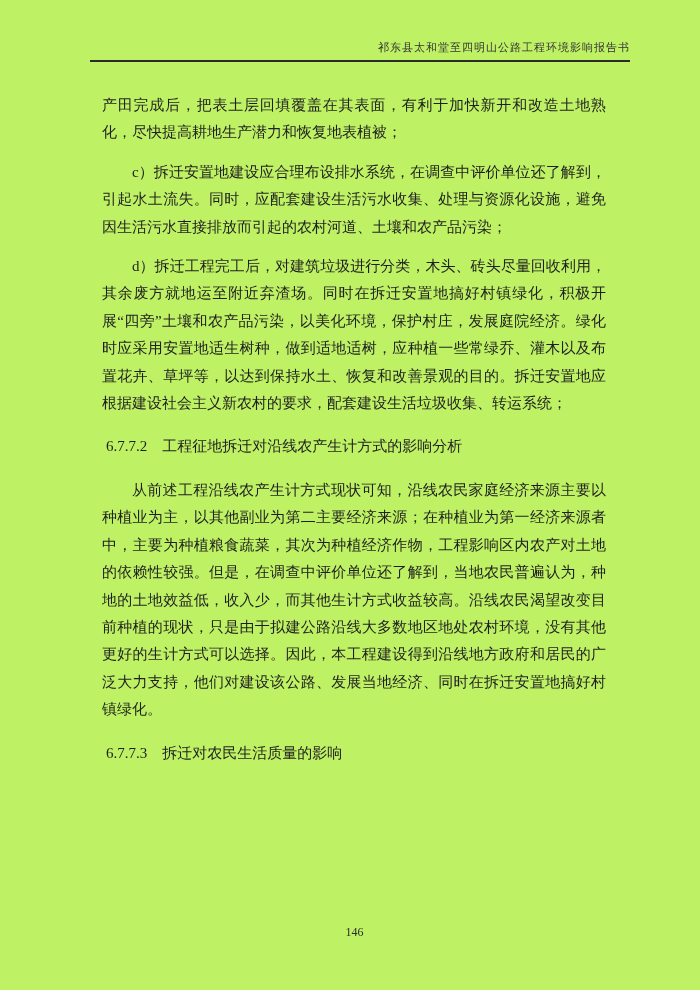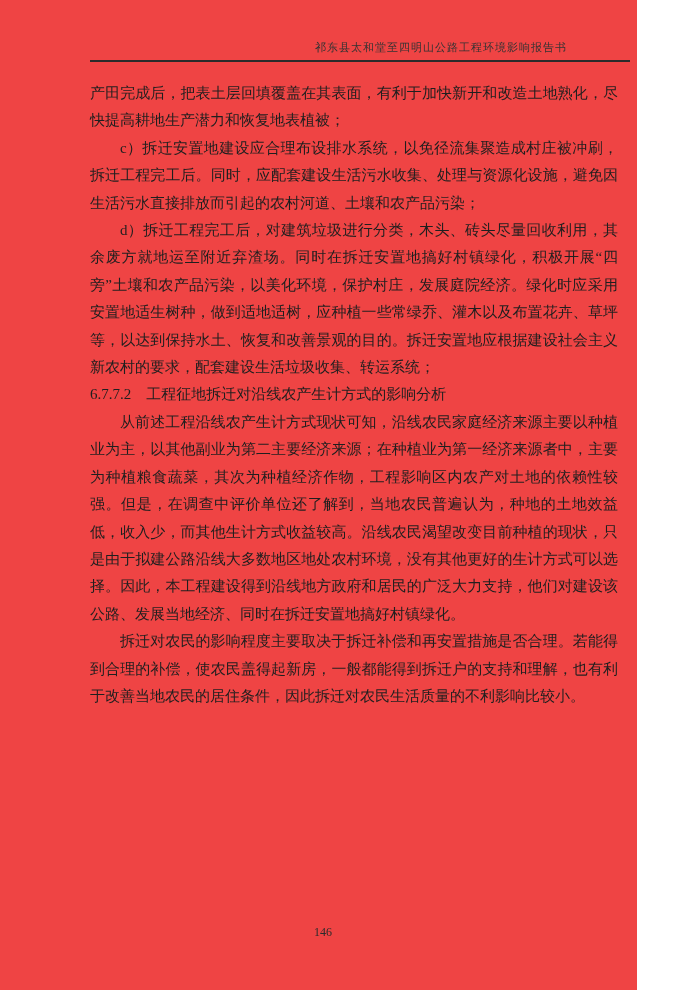--- a/index.html
+++ b/index.html
@@ -2,23 +2,23 @@
 <html><head>
 <meta charset="utf-8">
 <style>
   html, body {
     margin: 0;
     padding: 0;
     background: #ffffff;
   }
   .page {
     position: relative;
-    width: 637px;
+    width: 700px;
     height: 990px;
-    background: #ef4444;
+    background: #bef264;
     font-family: "Liberation Serif", "DejaVu Serif", serif;
     color: #1f1f1f;
     overflow: hidden;
   }
   .header {
     position: absolute;
     top: 40px;
     left: 90px;
     right: 70px;
     text-align: right;
@@ -37,28 +37,28 @@
   .body-text {
     position: absolute;
     top: 80px;
     left: 90px;
     width: 528px;
     font-size: 15px;
     line-height: 27.4px;
     text-align: justify;
   }
   .para {
-    margin: 0;
+    margin: 12px;
     text-indent: 2em;
   }
   .para.no-indent {
     text-indent: 0;
   }
   .heading {
-    margin: 0;
+    margin: 16px;
     text-indent: 0;
     font-weight: normal;
     font-size: 15px;
   }
   .page-number {
     position: absolute;
     bottom: 50px;
     left: 9px;
     right: 0;
     text-align: center;
@@ -72,30 +72,30 @@
 <div class="page">
 
   <div class="header">祁东县太和堂至四明山公路工程环境影响报告书</div>
 
   <div class="header-rule"></div>
 
   <div class="body-text">
 
     <p class="para no-indent">产田完成后，把表土层回填覆盖在其表面，有利于加快新开和改造土地熟化，尽快提高耕地生产潜力和恢复地表植被；</p>
 
-    <p class="para">c）拆迁安置地建设应合理布设排水系统，以免径流集聚造成村庄被冲刷，拆迁工程完工后。同时，应配套建设生活污水收集、处理与资源化设施，避免因生活污水直接排放而引起的农村河道、土壤和农产品污染；</p>
+    <p class="para">c）拆迁安置地建设应合理布设排水系统，在调查中评价单位还了解到，引起水土流失。同时，应配套建设生活污水收集、处理与资源化设施，避免因生活污水直接排放而引起的农村河道、土壤和农产品污染；</p>
 
     <p class="para">d）拆迁工程完工后，对建筑垃圾进行分类，木头、砖头尽量回收利用，其余废方就地运至附近弃渣场。同时在拆迁安置地搞好村镇绿化，积极开展“四旁”土壤和农产品污染，以美化环境，保护村庄，发展庭院经济。绿化时应采用安置地适生树种，做到适地适树，应种植一些常绿乔、灌木以及布置花卉、草坪等，以达到保持水土、恢复和改善景观的目的。拆迁安置地应根据建设社会主义新农村的要求，配套建设生活垃圾收集、转运系统；</p>
 
 
     <h3 class="heading">6.7.7.2　工程征地拆迁对沿线农产生计方式的影响分析</h3>
 
     <p class="para">从前述工程沿线农产生计方式现状可知，沿线农民家庭经济来源主要以种植业为主，以其他副业为第二主要经济来源；在种植业为第一经济来源者中，主要为种植粮食蔬菜，其次为种植经济作物，工程影响区内农产对土地的依赖性较强。但是，在调查中评价单位还了解到，当地农民普遍认为，种地的土地效益低，收入少，而其他生计方式收益较高。沿线农民渴望改变目前种植的现状，只是由于拟建公路沿线大多数地区地处农村环境，没有其他更好的生计方式可以选择。因此，本工程建设得到沿线地方政府和居民的广泛大力支持，他们对建设该公路、发展当地经济、同时在拆迁安置地搞好村镇绿化。</p>
 
+    <h3 class="heading">6.7.7.3　拆迁对农民生活质量的影响</h3>
 
-    <p class="para">拆迁对农民的影响程度主要取决于拆迁补偿和再安置措施是否合理。若能得到合理的补偿，使农民盖得起新房，一般都能得到拆迁户的支持和理解，也有利于改善当地农民的居住条件，因此拆迁对农民生活质量的不利影响比较小。</p>
 
 
   </div>
 
   <div class="page-number">146</div>
 
 </div>
 
 </body></html>

